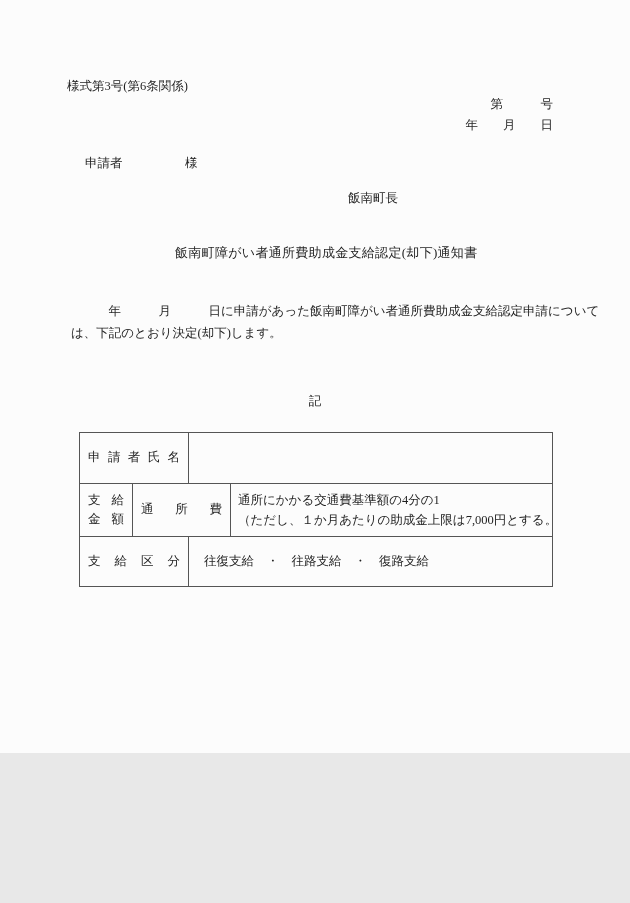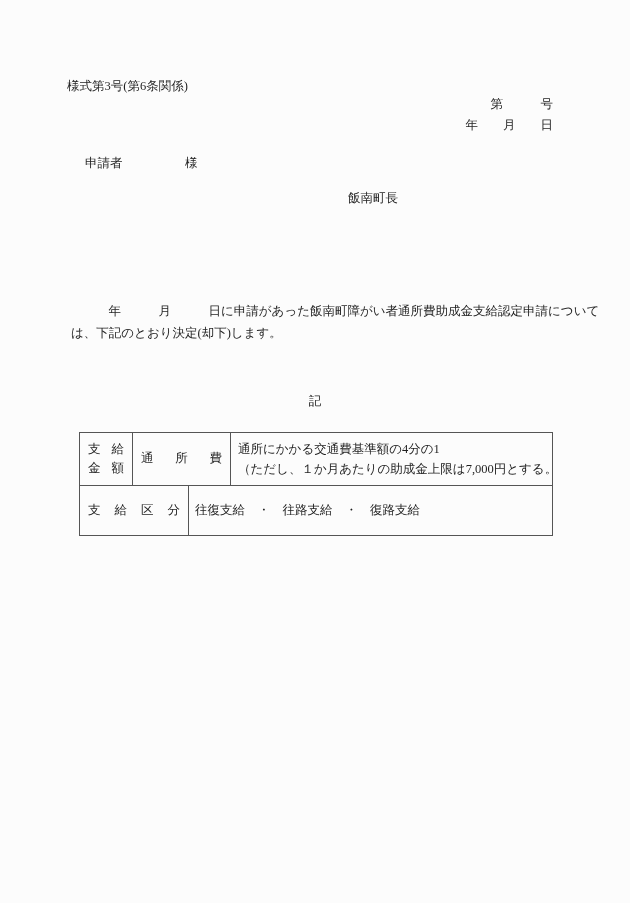--- a/index.html
+++ b/index.html
@@ -4,21 +4,21 @@
 <style>
   html, body { margin: 0; padding: 0; }
   body {
     background: #e8e8e8;
     font-family: "Liberation Serif", "DejaVu Serif", serif;
     color: #1f1f1f;
   }
   .page {
     position: relative;
     width: 630px;
-    height: 903px;
+    height: 753px;
     background: #fcfcfc;
     overflow: hidden;
     font-size: 12.5px;
     line-height: 1.25;
   }
   .abs { position: absolute; white-space: nowrap; }
 
   .form-id   { left: 67px;  top: 79px; }
   .doc-num   { right: 77px; top: 97px;  text-align: left; }
   .date-line { right: 77px; top: 118px; text-align: right; }
@@ -52,53 +52,58 @@
   .val .line { white-space: nowrap; line-height: 1.6; }
 
   tr.r1 td { height: 50px; }
   tr.r2 td { height: 49px; }
   tr.r3 td { height: 52px; }
   tr.r4 td { height: 49px; }
   tr.r5 td { height: 51px; }
   tr.r6 td { height: 49px; }
 
   td.start-date-val { padding-left: 78px; }
-  td.category-val   { padding-left: 6px; }
+  td.category-val   { padding-left: 15px; }
   .lbl .lbl-line {
     text-align: justify;
     text-align-last: justify;
     line-height: 1.55;
   }
 </style>
 </head>
 <body>
 
 <div class="page">
 
   <div class="abs form-id">様式第3号(第6条関係)</div>
   <div class="abs doc-num">第　　　号</div>
   <div class="abs date-line">年　　月　　日</div>
   <div class="abs addressee">申請者　　　　　様</div>
   <div class="abs sender">飯南町長</div>
+  <div class="abs doc-title">飯南町障がい者通所費助成金支給認定(却下)通知書</div>
 
   <div class="abs body-text">
     <div>　　　年　　　月　　　日に申請があった飯南町障がい者通所費助成金支給認定申請について</div>
     <div>は、下記のとおり決定(却下)します。</div>
   </div>
 
   <div class="abs record-mark">記</div>
 
   <table class="form-table">
     <colgroup>
       <col style="width:53px">
         <col style="width:56px">
         <col style="width:42px">
         <col style="width:322px">
     </colgroup>
     <tbody>
+      <tr class="r1">
+        <td class="lbl" colspan="2">申 請 者 氏 名</td>
+        <td class="val" colspan="2"></td>
+      </tr>
       <tr class="r3">
         <td class="lbl">
           <div class="lbl-line">支 給</div>
           <div class="lbl-line">金 額</div>
         </td>
         <td class="lbl" colspan="2">通 所 費</td>
         <td class="val">
           <div class="line">通所にかかる交通費基準額の4分の1</div>
           <div class="line">（ただし、１か月あたりの助成金上限は7,000円とする。）</div>
         </td>

